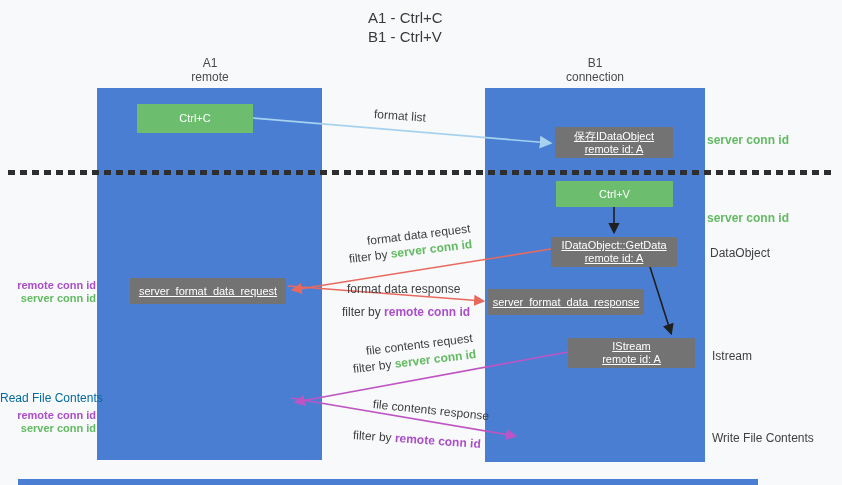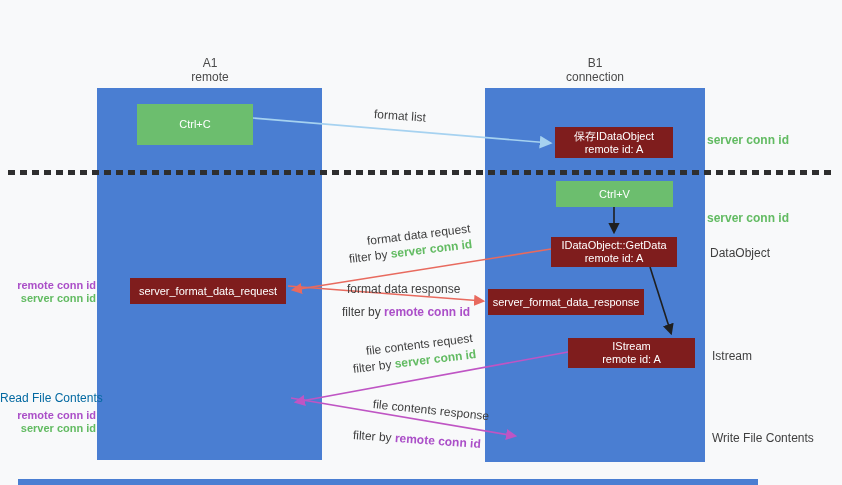--- a/index.html
+++ b/index.html
@@ -26,22 +26,22 @@
   .title{position:absolute;left:368px;top:8px;z-index:3;color:#3a3a3a;font-size:15px;line-height:19px;}
   
   .col-header{position:absolute;top:56px;width:120px;text-align:center;z-index:3;
     color:#4a4a4a;font-size:12px;line-height:14px;}
   .col-header.a1{left:150px;}
   .col-header.b1{left:535px;}
   
   .node{position:absolute;z-index:4;display:flex;flex-direction:column;align-items:center;
     justify-content:center;color:#fff;font-size:11px;line-height:13px;text-align:center;}
   .node.green{background:#6cbe6e;}
-  .node.orange{background:#7f1d1d;}
-  .n-ctrl-c{left:137px;top:104px;width:116px;height:41px;}
+  .node.orange{background:#737373;text-decoration:underline;}
+  .n-ctrl-c{left:137px;top:104px;width:116px;height:29px;}
   .n-save{left:555px;top:127px;width:118px;height:31px;}
   .n-ctrl-v{left:556px;top:181px;width:117px;height:26px;}
   .n-getdata{left:551px;top:237px;width:126px;height:30px;}
   .n-format-req{left:130px;top:278px;width:156px;height:26px;}
   .n-format-resp{left:488px;top:289px;width:156px;height:26px;}
   .n-istream{left:568px;top:338px;width:127px;height:30px;}
   .n-file-req{left:128px;top:393px;width:161px;height:26px;}
   .n-file-resp{left:521px;top:426px;width:156px;height:26px;}
   
   .arrows{position:absolute;left:0;top:0;z-index:3;pointer-events:none;}
@@ -72,20 +72,24 @@
   .left-block .pair-line{font-size:11px;font-weight:bold;line-height:13px;}
   .lb-pair1{top:279px;}
   .lb-read{top:391px;font-size:12px;color:#0369a1;}
   .lb-pair2{top:409px;}
 </style>
 </head>
 <body>
 
 <div class="canvas">
 
+  <div class="title">
+    <div>A1 - Ctrl+C</div>
+    <div>B1 - Ctrl+V</div>
+  </div>
 
   <div class="col-header a1">
     <div>A1</div>
     <div>remote</div>
   </div>
   <div class="col-header b1">
     <div>B1</div>
     <div>connection</div>
   </div>
 

